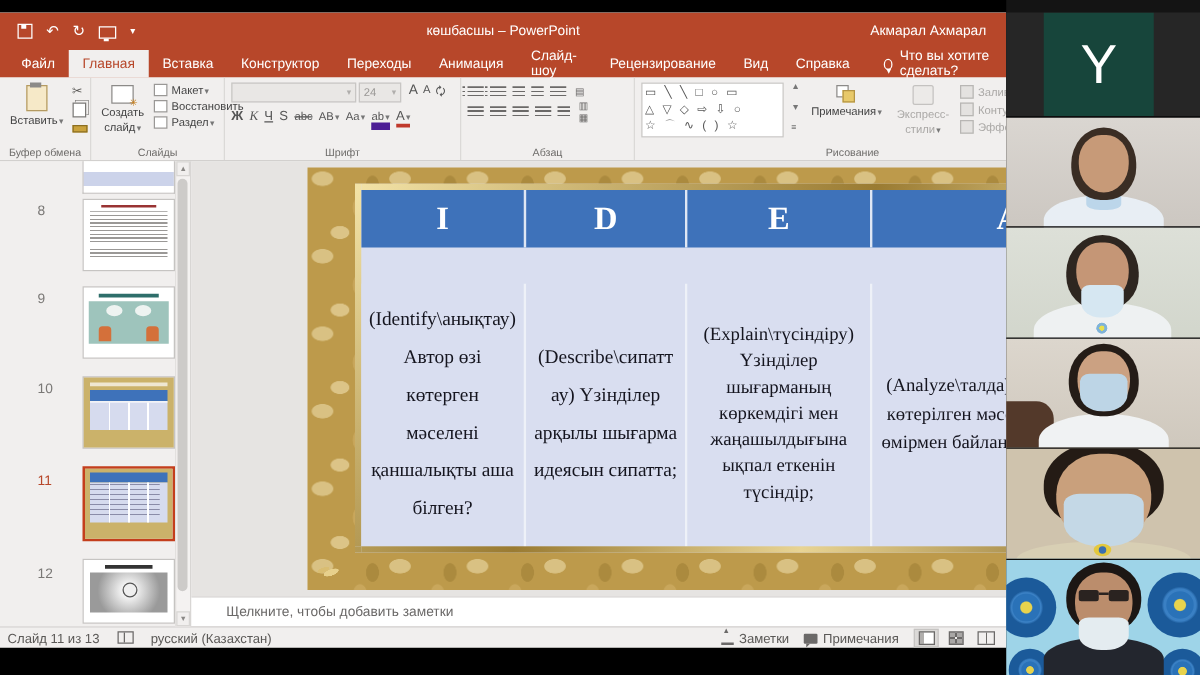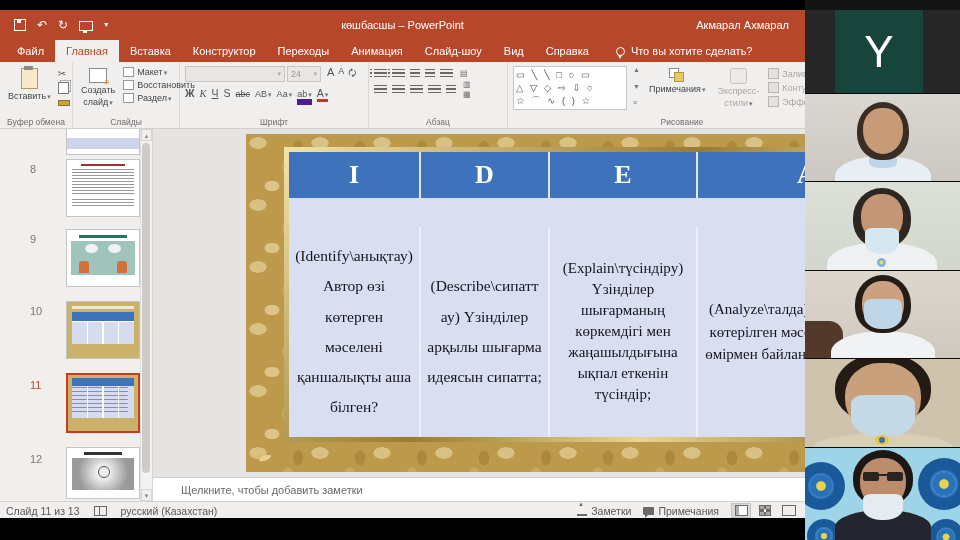--- a/index.html
+++ b/index.html
@@ -17,21 +17,21 @@
   .i-save:after{content:"";position:absolute;left:2px;top:0;width:4px;height:3px;background:#fff;}
   .i-monitor{width:12px;height:8px;border:1.5px solid #fff;position:relative;margin-top:1px;}
   .i-monitor:after{content:"";position:absolute;left:3px;top:9px;width:4px;height:2px;background:#fff;}
   .win-title{position:absolute;left:0;right:0;text-align:center;font-size:11px;}
   .account{margin-left:auto;margin-right:16px;font-size:11px;z-index:1;}
 
   
   .tabrow{height:22px;background:#b7472a;display:flex;align-items:stretch;padding-left:6px;color:#fff;font-size:11px;}
   .tab{display:flex;align-items:center;padding:0 11px;cursor:default;}
   .tab.active{background:#f1efee;color:#b7472a;}
-  .tellme{display:flex;align-items:center;gap:6px;margin-left:16px;font-size:11px;text-align:center;}
+  .tellme{display:flex;align-items:center;gap:6px;margin-left:16px;font-size:11px;}
   .i-pin{width:7px;height:7px;border:1.5px solid #fff;border-radius:50%;position:relative;}
   .i-pin:after{content:"";position:absolute;left:1.5px;top:7px;border-left:2px solid transparent;border-right:2px solid transparent;border-top:4px solid #fff;}
 
   
   .ribbon{height:66px;background:#f1efee;border-bottom:1px solid #d2d0ce;display:flex;overflow:hidden;}
   .rgroup{position:relative;border-right:1px solid #ddlbdb;border-right:1px solid #dbd9d7;padding:4px 5px 13px;flex:0 0 auto;}
   .glabel{position:absolute;bottom:1px;left:0;right:0;text-align:center;font-size:8.5px;color:#6e6c6a;white-space:nowrap;}
   .rbtn{color:#444;font-size:9px;text-align:center;cursor:default;}
   .dd:after{content:"▾";font-size:7px;color:#777;margin-left:1px;}
   .grey{color:#aaa8a6;}
@@ -252,20 +252,21 @@
     </div>
 
     <div class="tabrow">
       <div class="tab">Файл</div>
       <div class="tab active">Главная</div>
       <div class="tab">Вставка</div>
       <div class="tab">Конструктор</div>
       <div class="tab">Переходы</div>
       <div class="tab">Анимация</div>
       <div class="tab">Слайд-шоу</div>
+      <div class="tab">Рецензирование</div>
       <div class="tab">Вид</div>
       <div class="tab">Справка</div>
       <div class="tellme">
         <span class="i-pin"></span>
         <span>Что вы хотите сделать?</span>
       </div>
     </div>
 
     <div class="ribbon">
 

